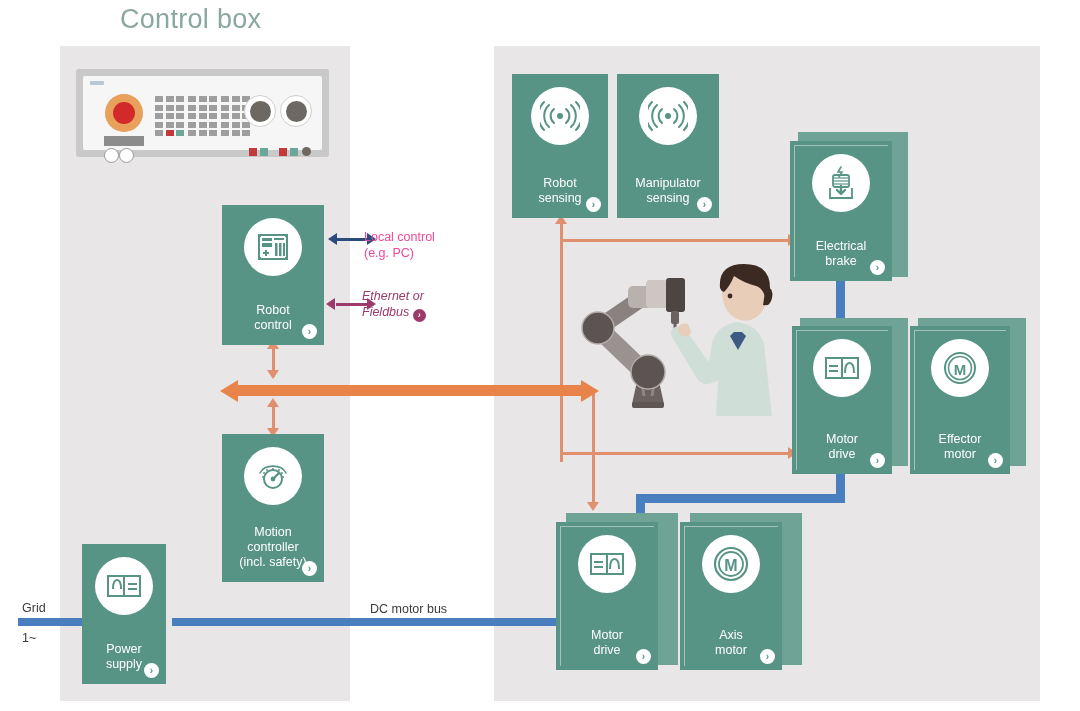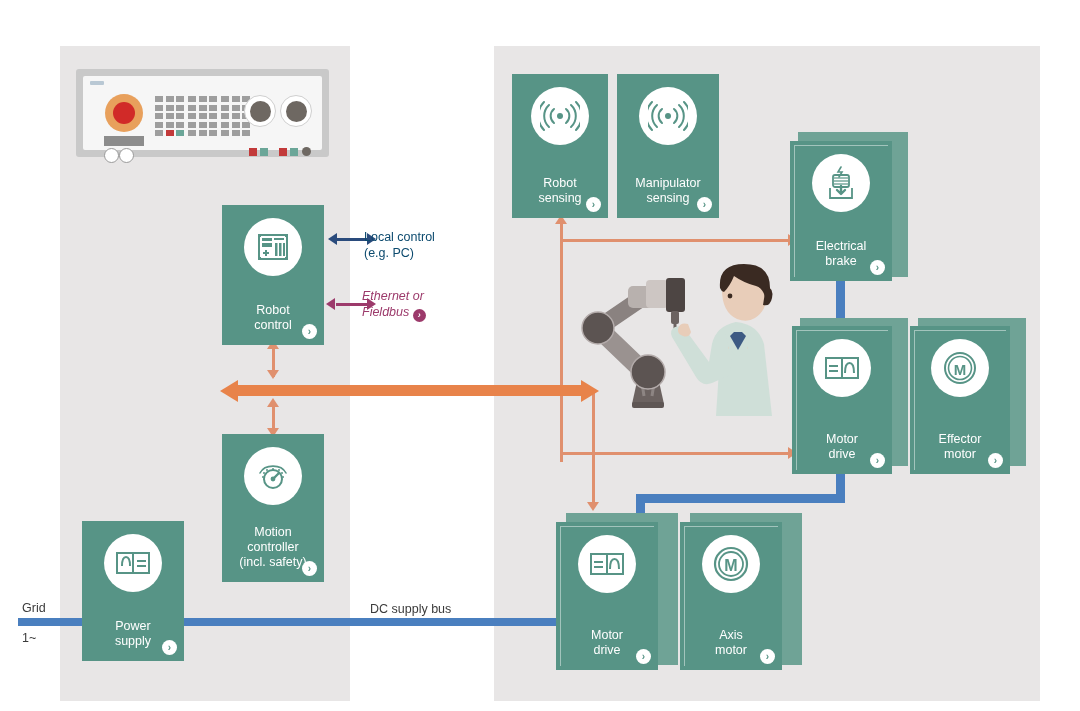--- a/index.html
+++ b/index.html
@@ -59,37 +59,38 @@
 
   
   .hline,.vline{position:absolute;z-index:3;}
   .blue{background:#4a7fbf;}
   .orange{background:#e8834a;}
   .orange-thin{background:#e0906e;}
   .arrow{position:absolute;width:0;height:0;z-index:4;}
 
   
   .cap{position:absolute;font-size:12.5px;line-height:16px;z-index:7;}
-  .cap-blue{color:#0c4a6e;}
+  .cap-blue{color:#ec4899;}
   .cap-purple{color:#9c3a6b;}
   .cap-orange{color:#d98b52;}
   .cap-dark{color:#3b3b3b;}
   .chevsm{display:inline-block;width:13px;height:13px;border-radius:50%;color:#fff;
       font-size:9px;line-height:13px;text-align:center;vertical-align:-2px;font-weight:bold;}
   .chevsm.p{background:#9c3a6b;}
   .chevsm.o{background:#e8943f;}
 </style>
 </head>
 <body>
 
 <div class="stage">
 
   <div class="panel" id="panel-control"></div>
   <div class="panel" id="panel-manip"></div>
 
+  <div class="section-title" id="title-control">Control box</div>
 
   <div id="pendant">
     <div id="pendant-screen">
       <div class="tab"></div>
       <div class="pd estop-out"></div>
       <div class="pd estop-in"></div>
       <div class="pd estop-bar"></div>
       <div class="pd knob1"></div>
       <div class="pd knob2"></div>
 
@@ -311,21 +312,21 @@
       </svg>
     </div>
     <div class="blabel">
         <div>Motion</div>
         <div>controller</div>
         <div>(incl. safety)</div>
       </div>
     <div class="chev">›</div>
   </div>
 
-  <div class="block" id="blk-power" style="left:82px;top:521px;width:102px;height:140px;">
+  <div class="block" id="blk-power" style="left:82px;top:544px;width:84px;height:140px;">
     <div class="bicon">
       <svg width="36" height="26" viewBox="0 0 36 26">
         <rect x="2" y="3" width="32" height="20" fill="none" stroke="#579486" stroke-width="2"></rect>
         <line x1="18" y1="3" x2="18" y2="23" stroke="#579486" stroke-width="2"></line>
         <path d="M7 16 q0 -9 4 -9 q4 0 4 9" fill="none" stroke="#579486" stroke-width="2"></path>
         <rect x="22" y="10" width="9" height="2" fill="#579486"></rect>
         <rect x="22" y="15" width="9" height="2" fill="#579486"></rect>
       </svg>
     </div>
     <div class="blabel">
@@ -475,20 +476,20 @@
 
   <div class="cap cap-purple" style="left:362px;top:288px;font-style:italic;">
     <div>Ethernet or</div>
     <div>
       <span>Fieldbus</span>
       <span class="chevsm p">›</span>
     </div>
   </div>
 
 
-  <div class="cap cap-dark" style="left:370px;top:601px;">DC supply bus</div>
+  <div class="cap cap-dark" style="left:370px;top:601px;">DC motor bus</div>
 
   <div class="cap cap-dark" style="left:22px;top:600px;">
     <div>Grid</div>
     <div style="margin-top:14px;">1~</div>
   </div>
 
 </div>
 
 </body></html>

